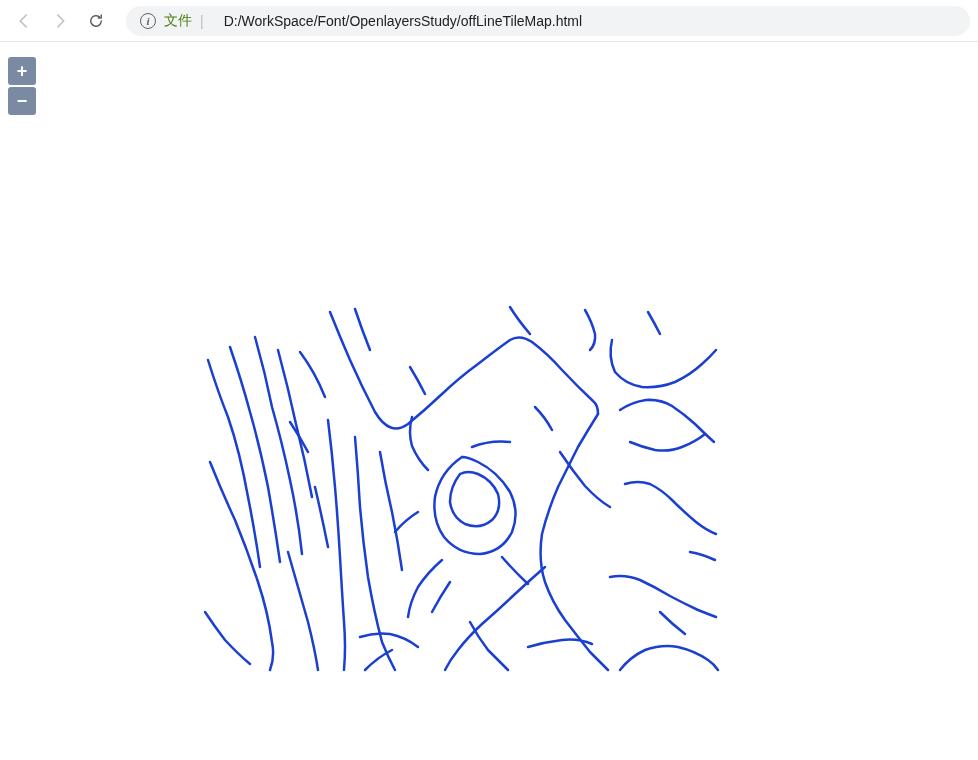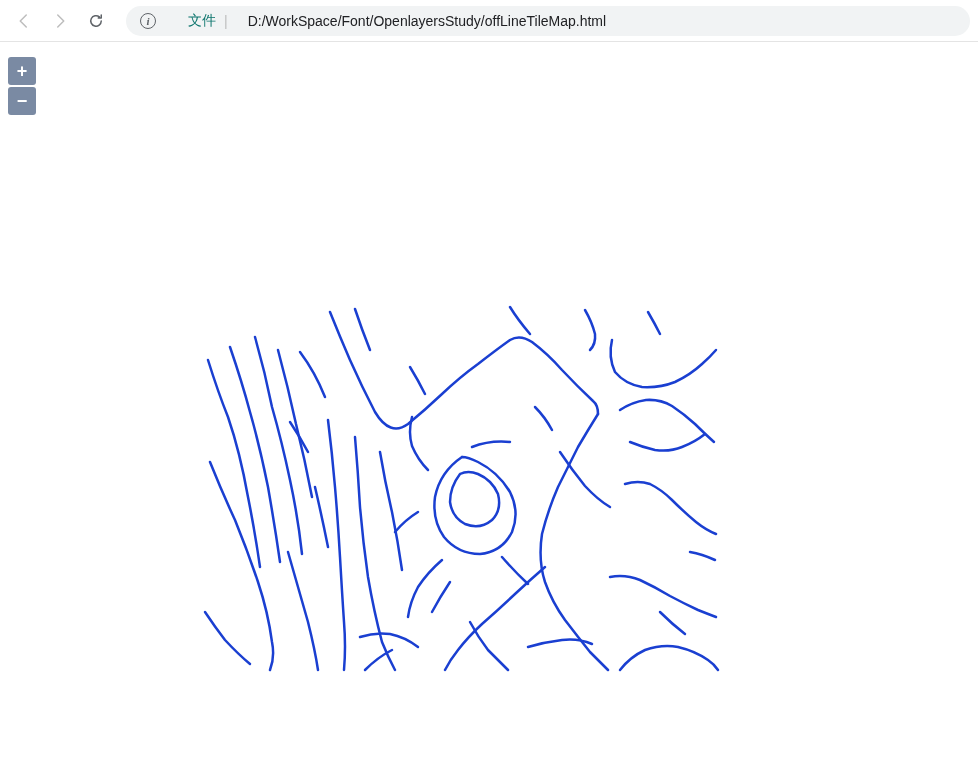--- a/index.html
+++ b/index.html
@@ -65,23 +65,22 @@
       align-items: center;
       justify-content: center;
       font-size: 11px;
       font-weight: bold;
       color: #5f6368;
       flex-shrink: 0;
       font-style: italic;
       font-family: serif;
     }
     .file-label {
-      color: #0f766e;
+      color: #4d7c0f;
       flex-shrink: 0;
-      margin-left: 24px;
     }
     .addr-sep {
       color: #bdbdbd;
       flex-shrink: 0;
     }
     .url-text {
       color: #202124;
       white-space: nowrap;
       overflow: hidden;
       padding-left: 12px;

